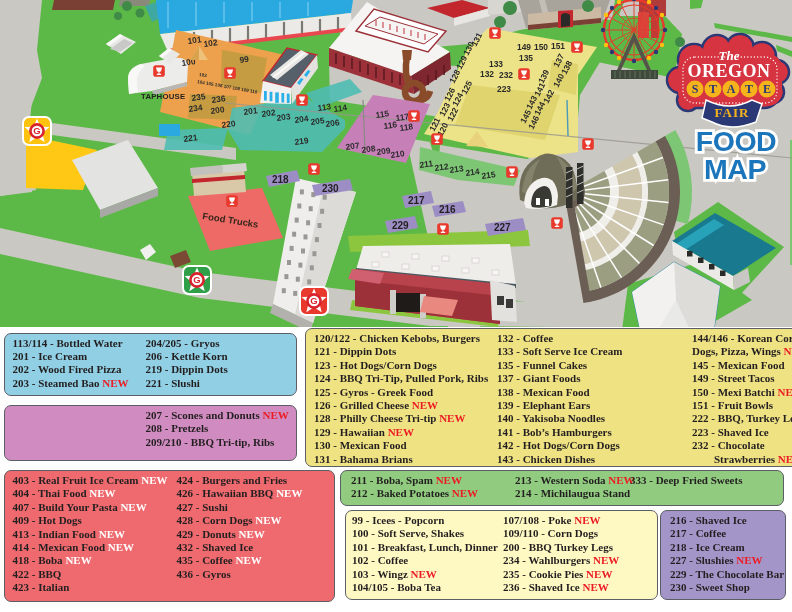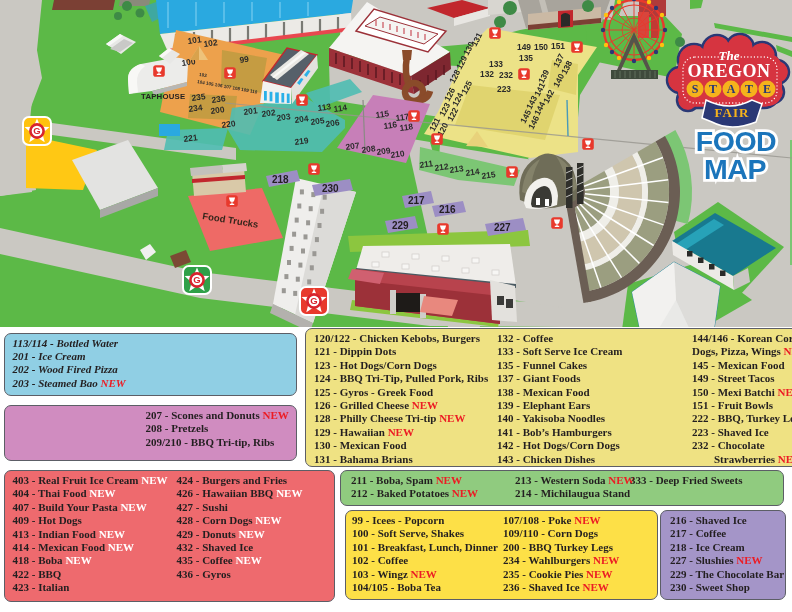--- a/index.html
+++ b/index.html
@@ -534,40 +534,41 @@
     </g>
     <path d="M706,100 Q730,112 752,100 L762,104 L756,122 Q731,132 712,122 L702,118 Z" fill="#2a3875" stroke="#ffffff" stroke-width="1.5"></path>
     <text x="732" y="117" text-anchor="middle" font-family="Liberation Serif, serif" font-size="13" font-weight="bold" fill="#f5b31c" letter-spacing="1">FAIR</text>
     <g font-family="Liberation Sans, sans-serif" font-weight="bold" text-anchor="middle" font-size="28.5" fill="#1b75bb" stroke="#ffffff" stroke-width="5.5" paint-order="stroke" letter-spacing="-0.5">
       <text x="736" y="151">FOOD</text>
       <text x="735" y="179">MAP</text>
     </g>
   </g>
 </svg>
 
-<div class="box" style="left:3.5px;top:332.5px;width:291px;height:61px;background:#90cfe4;font-style:italic;">
+<div class="box" style="left:3.5px;top:332.5px;width:291px;height:61px;background:#90cfe4;">
   <div class="col" style="left:8px;top:3px;">113/114 - Bottled Water<br>201 - Ice Cream<br>202 - Wood Fired Pizza<br>203 - Steamed Bao <span class="new">NEW</span></div>
+  <div class="col" style="left:141px;top:3px;">204/205 - Gryos<br>206 - Kettle Korn<br>219 - Dippin Dots<br>221 - Slushi</div>
 </div>
 <div class="box" style="left:3.5px;top:405px;width:291px;height:54px;background:#d08cc0;">
   <div class="col" style="left:141px;top:3px;">207 - Scones and Donuts <span class="new">NEW</span><br>208 - Pretzels<br>209/210 - BBQ Tri-tip, Ribs</div>
 </div>
 <div class="box" style="left:305px;top:328px;width:473px;height:137px;background:#efe283;padding-left:35px;">
   <div class="col" style="left:8px;top:3px;">120/122 - Chicken Kebobs, Burgers<br>121 - Dippin Dots<br>123 - Hot Dogs/Corn Dogs<br>124 - BBQ Tri-Tip, Pulled Pork, Ribs<br>125 - Gyros - Greek Food<br>126 - Grilled Cheese <span class="new">NEW</span><br>128 - Philly Cheese Tri-tip <span class="new">NEW</span><br>129 - Hawaiian <span class="new">NEW</span><br>130 - Mexican Food<br>131 - Bahama Brians</div>
   <div class="col" style="left:191px;top:3px;">132 - Coffee<br>133 - Soft Serve Ice Cream<br>135 - Funnel Cakes<br>137 - Giant Foods<br>138 - Mexican Food<br>139 - Elephant Ears<br>140 - Yakisoba Noodles<br>141 - Bob’s Hamburgers<br>142 - Hot Dogs/Corn Dogs<br>143 - Chicken Dishes</div>
   <div class="col" style="left:367px;top:3px;margin-left:19px;">144/146 - Korean Corn<br>Dogs, Pizza, Wings <span class="new">NEW</span><br>145 - Mexican Food<br>149 - Street Tacos<br>150 - Mexi Batchi <span class="new">NEW</span><br>151 - Fruit Bowls<br>222 - BBQ, Turkey Legs<br>223 - Shaved Ice<br>232 - Chocolate<br>&nbsp;&nbsp;&nbsp;&nbsp;&nbsp;&nbsp;&nbsp;&nbsp;Strawberries <span class="new">NEW</span></div>
 </div>
 <div class="box" style="left:3.5px;top:470px;width:329px;height:130px;background:#ee6a6e;">
   <div class="col" style="left:8px;top:3px;">403 - Real Fruit Ice Cream <span class="neww">NEW</span><br>404 - Thai Food <span class="neww">NEW</span><br>407 - Build Your Pasta <span class="neww">NEW</span><br>409 - Hot Dogs<br>413 - Indian Food <span class="neww">NEW</span><br>414 - Mexican Food <span class="neww">NEW</span><br>418 - Boba <span class="neww">NEW</span><br>422 - BBQ<br>423 - Italian</div>
   <div class="col" style="left:172px;top:3px;">424 - Burgers and Fries<br>426 - Hawaiian BBQ <span class="neww">NEW</span><br>427 - Sushi<br>428 - Corn Dogs <span class="neww">NEW</span><br>429 - Donuts <span class="neww">NEW</span><br>432 - Shaved Ice<br>435 - Coffee <span class="neww">NEW</span><br>436 - Gyros</div>
 </div>
 <div class="box" style="left:340px;top:470px;width:442px;height:34px;background:#90cb7f;">
   <div class="col" style="left:10px;top:3px;">211 - Boba, Spam <span class="new">NEW</span><br>212 - Baked Potatoes <span class="new">NEW</span></div>
   <div class="col" style="left:174px;top:3px;">213 - Western Soda <span class="new">NEW</span><br>214 - Michilaugua Stand</div>
   <div class="col" style="left:289px;top:3px;">333 - Deep Fried Sweets</div>
 </div>
-<div class="box" style="left:345px;top:510px;width:311px;height:88px;background:#fde047;">
+<div class="box" style="left:345px;top:510px;width:311px;height:88px;background:#fef9c3;">
   <div class="col" style="left:6px;top:3px;">99 - Icees - Popcorn<br>100 - Soft Serve, Shakes<br>101 - Breakfast, Lunch, Dinner<br>102 - Coffee<br>103 - Wingz <span class="new">NEW</span><br>104/105 - Boba Tea</div>
   <div class="col" style="left:157px;top:3px;">107/108 - Poke <span class="new">NEW</span><br>109/110 - Corn Dogs<br>200 - BBQ Turkey Legs<br>234 - Wahlburgers <span class="new">NEW</span><br>235 - Cookie Pies <span class="new">NEW</span><br>236 - Shaved Ice <span class="new">NEW</span></div>
 </div>
 <div class="box" style="left:660px;top:510px;width:124px;height:88px;background:#a495c8;">
   <div class="col" style="left:9px;top:3px;">216 - Shaved Ice<br>217 - Coffee<br>218 - Ice Cream<br>227 - Slushies <span class="new">NEW</span><br>229 - The Chocolate Bar<br>230 - Sweet Shop</div>
 </div>
 </div>
 
 </body></html>

